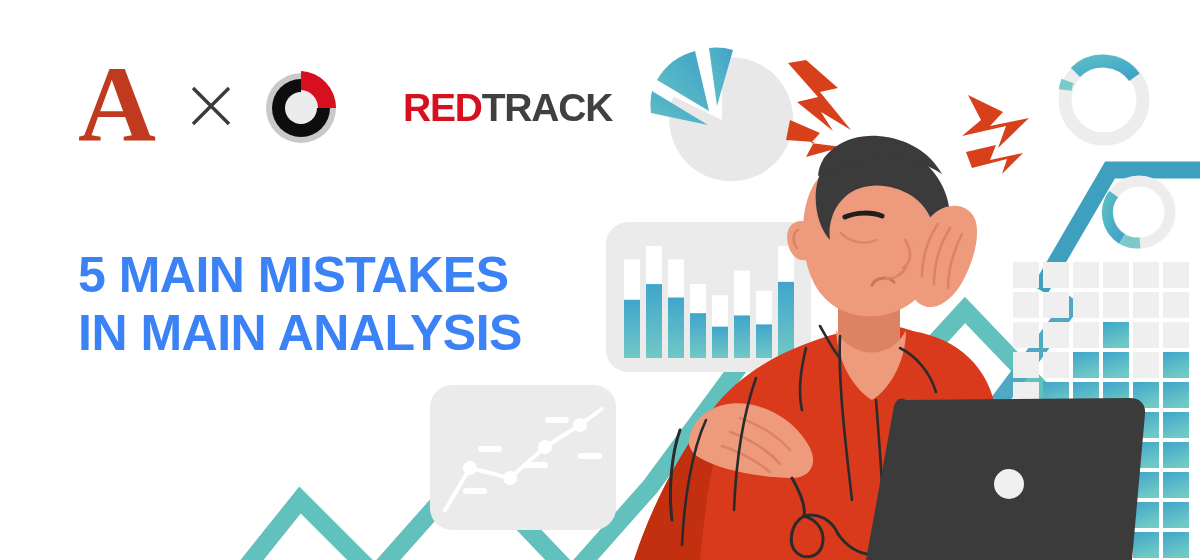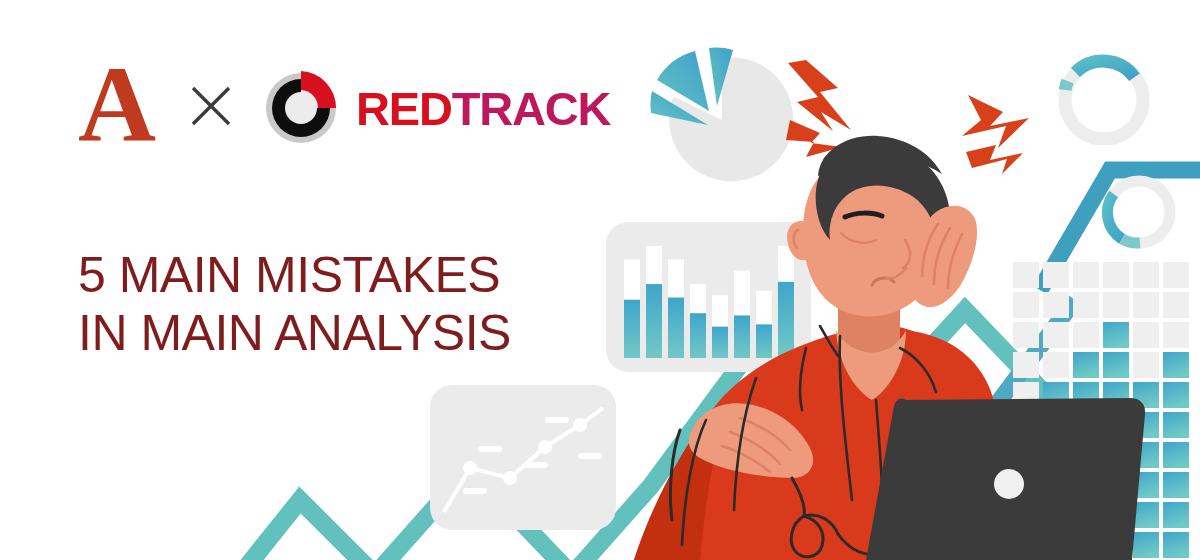--- a/index.html
+++ b/index.html
@@ -18,31 +18,31 @@
   #logo-row{position:absolute;left:78px;top:58px;height:100px;display:flex;align-items:center;}
   #brand-a{
     font-family:"Liberation Serif","DejaVu Serif",serif;
     font-weight:700;font-size:108px;line-height:1;
     color:#BF3A1E;letter-spacing:-2px;
     display:block;margin-top:-6px;
   }
   #cross-icon{margin:0 26px 0 34px;display:block;}
   #rt-mark{display:block;margin-right:14px;}
   #rt-word{
-    font-weight:700;font-size:47px;letter-spacing:-1.2px;white-space:nowrap;
-    display:flex;align-items:center;
+    font-weight:700;font-size:39px;letter-spacing:-1.2px;white-space:nowrap;
+    display:flex;align-items:center;margin-left:47px;
   }
   #rt-word .red{color:#D70F1E;}
-  #rt-word .black{color:#be185d;}
+  #rt-word .black{color:#404040;}
 
   
   #headline{
     position:absolute;left:78px;top:212px;width:520px;
-    font-weight:400;font-size:50px;line-height:1.16;
-    letter-spacing:-0.5px;color:#7f1d1d;
+    font-weight:700;font-size:50px;line-height:1.16;
+    letter-spacing:-0.5px;color:#3b82f6;
   }
   #headline .line{display:block;white-space:nowrap;}
 </style>
 </head>
 <body>
 
 <div id="banner">
 
   <div class="layer">
     <svg width="1200" height="560" viewBox="0 0 1200 560">

